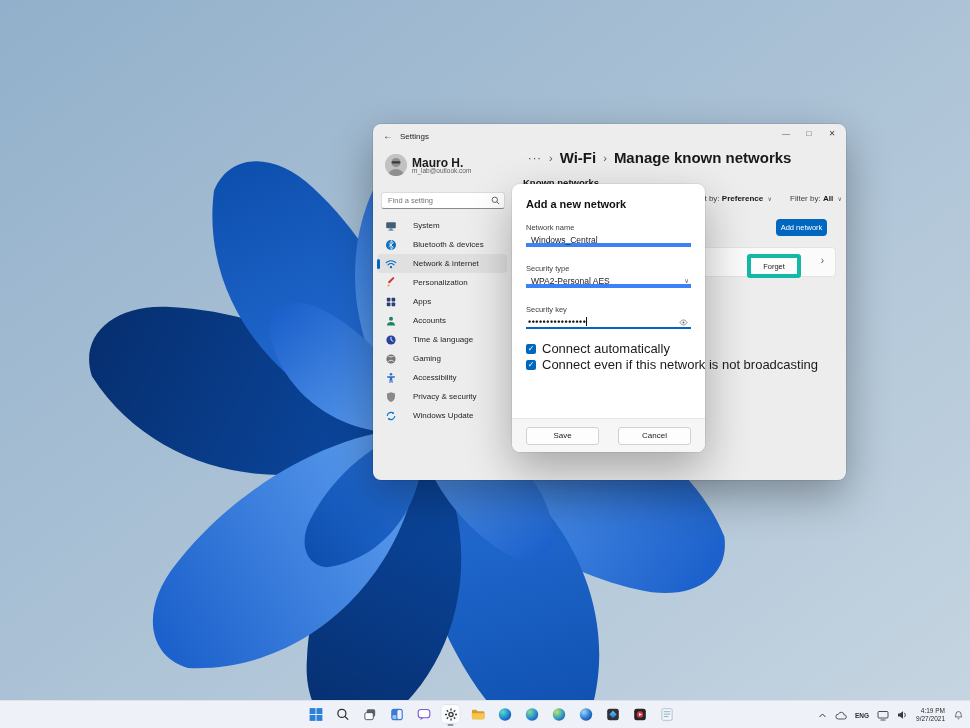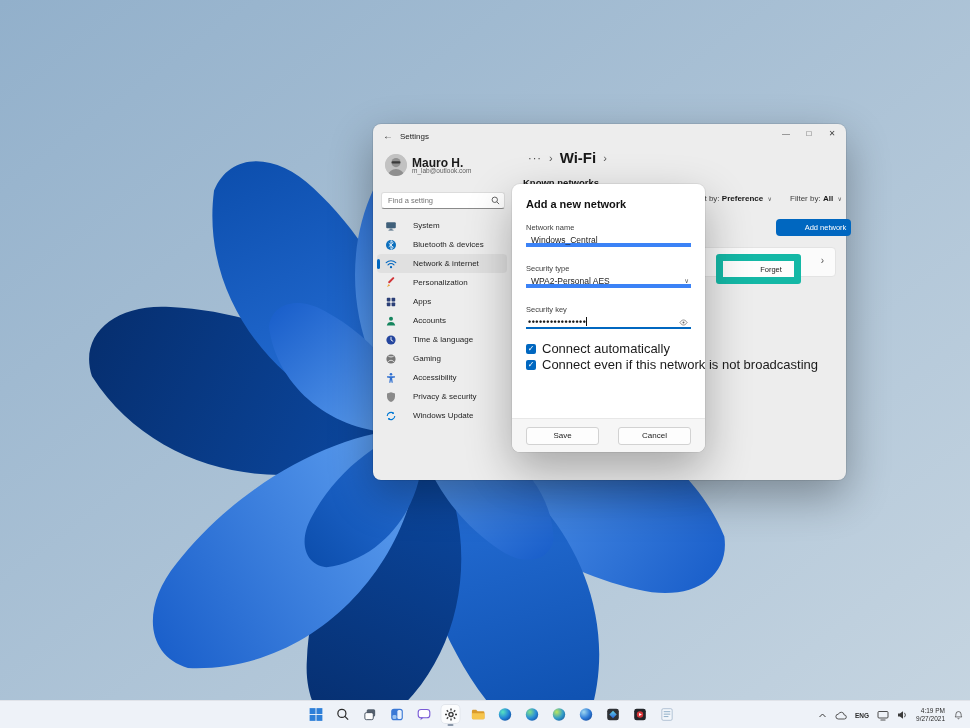--- a/index.html
+++ b/index.html
@@ -46,26 +46,26 @@
   .section-heading{position:absolute;left:150px;top:53px;font-size:9.5px;font-weight:bold;}
 
   .sort-group,.filter-group{position:absolute;top:70px;font-size:8px;color:#3d3d3d;white-space:nowrap;}
   .sort-group{left:319px;}
   .filter-group{left:417px;}
   .sf-val{font-weight:bold;color:#161616;}
   .sf-chev{font-size:6px;color:#555;margin-left:2px;}
 
   .add-network-btn{position:absolute;left:403px;top:95px;width:51px;height:17px;background:#0067c0;
           color:#fff;font-size:7.5px;border-radius:4px;display:flex;align-items:center;
-          justify-content:center;padding-left:24px;}
+          justify-content:center;}
   .network-card{position:absolute;left:146px;top:123px;width:317px;height:30px;background:#fbfbfb;
           border:1px solid #e3e3e3;border-radius:4px;box-sizing:border-box;}
   .forget-btn{position:absolute;right:34px;top:6px;width:46px;height:16px;background:#fdfdfd;
-          border:7px solid #14b8a6;border-radius:3px;font-size:7.5px;display:flex;
-          align-items:center;justify-content:center;padding-left:25px;}
+          border:4px solid #14b8a6;border-radius:3px;font-size:7.5px;display:flex;
+          align-items:center;justify-content:center;}
   .card-chev{position:absolute;right:11px;top:7px;font-size:10px;color:#555;}
 
   
   .dialog{position:absolute;left:512px;top:184px;width:193px;height:268px;background:#fff;
           border-radius:8px;z-index:5;
           box-shadow:0 18px 46px rgba(0,0,0,.30),0 0 0 1px rgba(0,0,0,.06);}
   .dlg-title{position:absolute;left:14px;top:14px;font-size:11px;font-weight:bold;color:#111;}
   .fld-label{position:absolute;left:14px;font-size:7.5px;color:#414141;}
   .fld{position:absolute;left:14px;width:165px;height:14px;border-bottom:4px solid #3b82f6;
        font-size:8.5px;color:#1b1b1b;box-sizing:border-box;padding:2px 0 0 5px;}
@@ -312,20 +312,21 @@
         </svg>
       <span class="nav-label">Windows Update</span>
     </div>
   </div>
 
   <div class="breadcrumb">
     <span class="bc-dots">···</span>
     <span class="bc-sep">›</span>
     <span class="bc-item">Wi-Fi</span>
     <span class="bc-sep">›</span>
+    <span class="bc-item">Manage known networks</span>
   </div>
 
   <div class="section-heading">Known networks</div>
 
   <div class="sort-group">
     <span>Sort by:</span>
     <span class="sf-val">Preference</span>
     <span class="sf-chev">∨</span>
   </div>
   <div class="filter-group">

